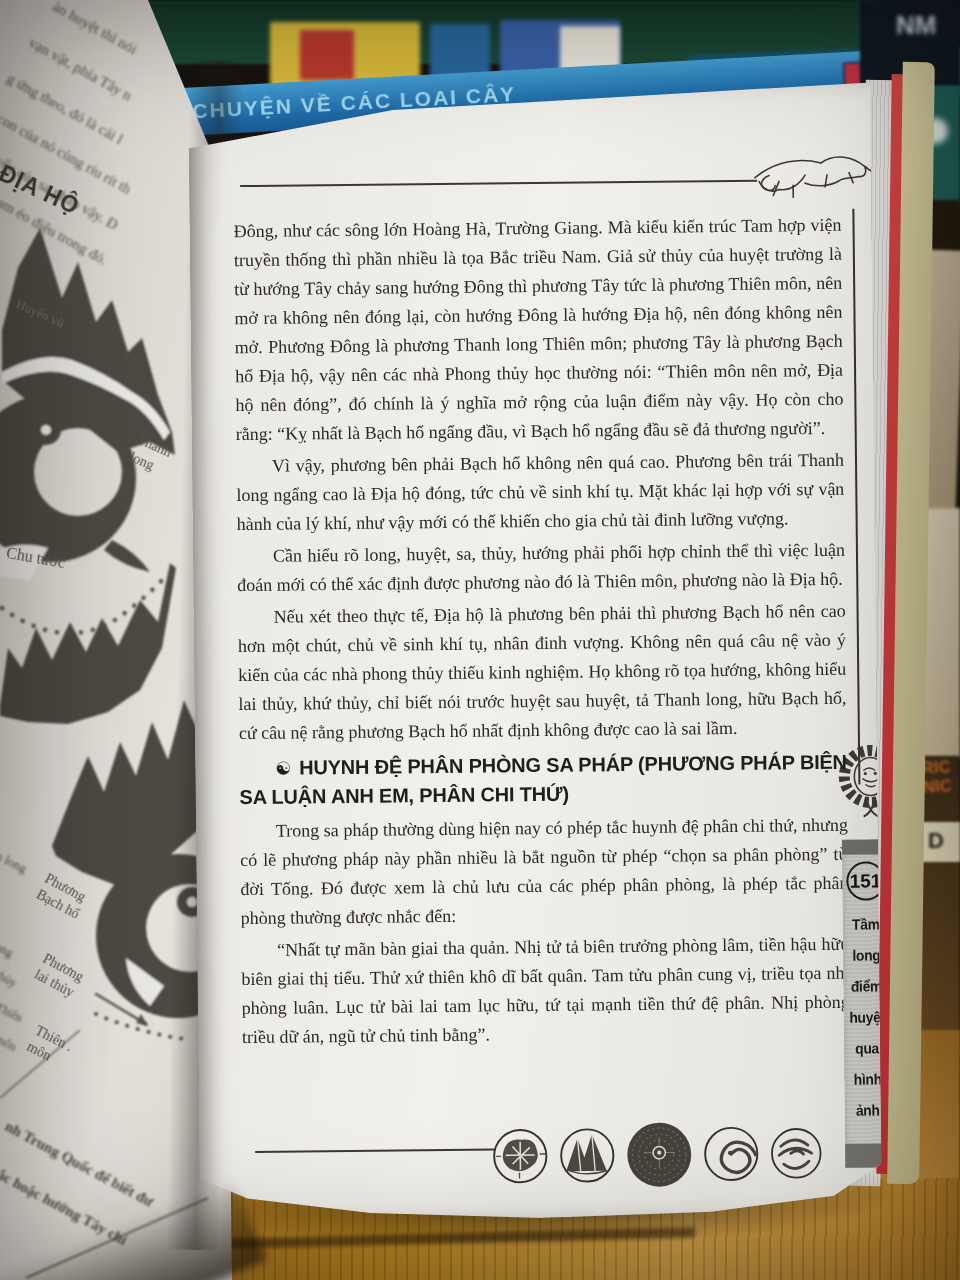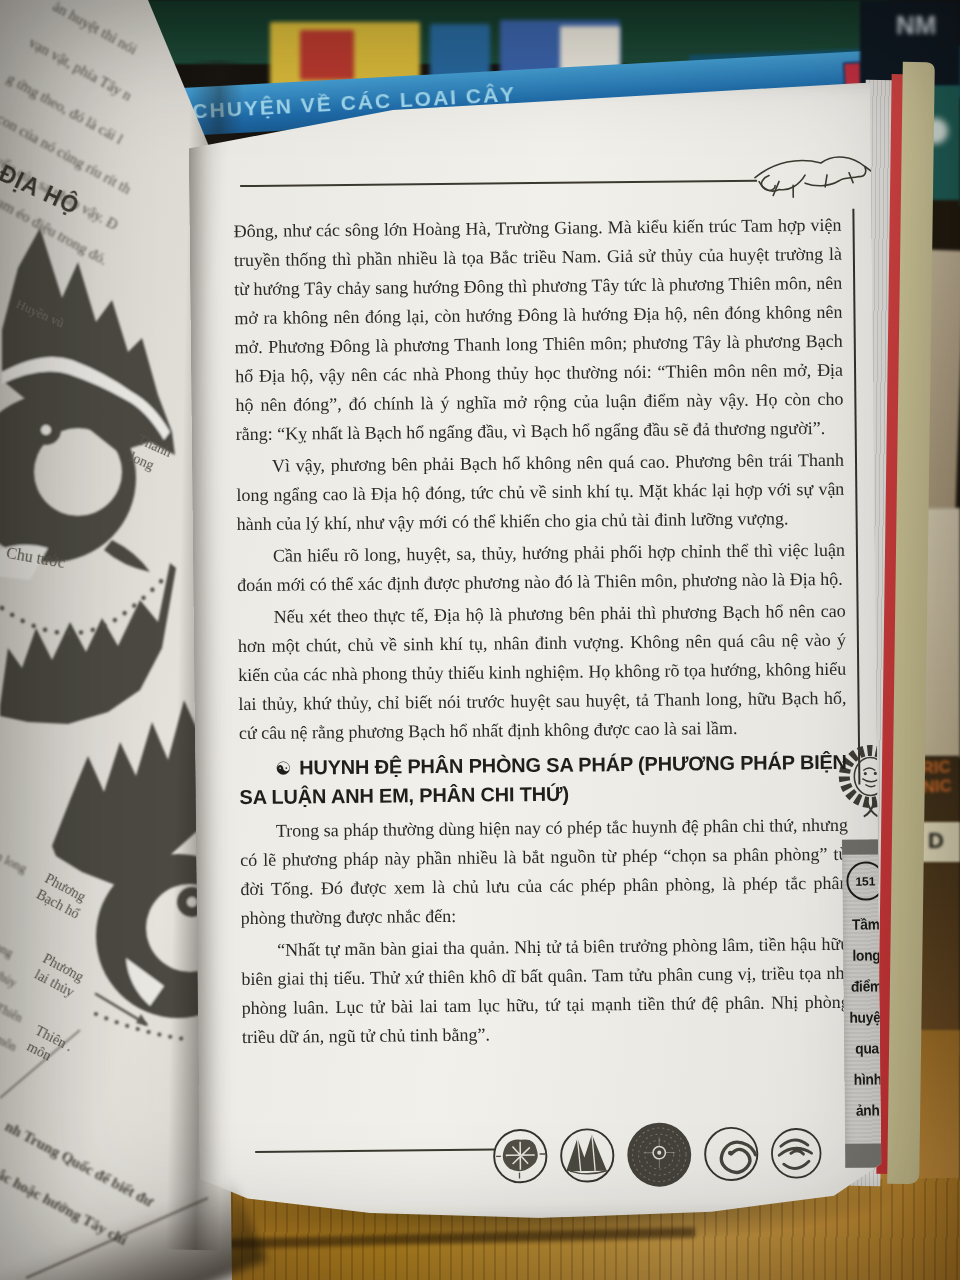--- a/index.html
+++ b/index.html
@@ -89,21 +89,21 @@
   .yy{font-family:"DejaVu Sans",sans-serif;font-size:18px;margin-right:8px;}
 
   
   .tab{left:646px;top:757px;width:46px;height:328px;
     background:repeating-linear-gradient(0deg,#cbc9c5 0 2px,#c1bfbb 2px 4px);
     box-shadow:inset 0 0 8px rgba(90,88,84,.35);
     display:flex;flex-direction:column;align-items:center;font-family:"Liberation Sans",sans-serif;}
   .tab-bar{width:100%;height:15px;background:#6e6c66;flex:none;}
   .tab-bar.bot{height:24px;margin-top:auto;background:#716f69;}
   .tab-num{margin-top:7px;width:35px;height:35px;border:2.5px solid #1b1b18;border-radius:50%;flex:none;
-    display:flex;align-items:center;justify-content:center;font-weight:bold;font-size:12px;color:#14140f;}
+    display:flex;align-items:center;justify-content:center;font-weight:bold;font-size:19px;color:#14140f;}
   .tab-words{margin-top:8px;display:flex;flex-direction:column;align-items:center;}
   .tab-words span{font-weight:bold;font-size:15px;line-height:31px;color:#1a1a16;letter-spacing:-.3px;
     transform:scaleX(.92);}
 
   
   .seals{left:292px;top:1036px;display:flex;align-items:center;gap:9px;}
   .seals svg{flex:none;}
 
   .vignette{inset:0;box-shadow:inset 0 0 140px rgba(10,8,4,.45);pointer-events:none;}
 </style>

